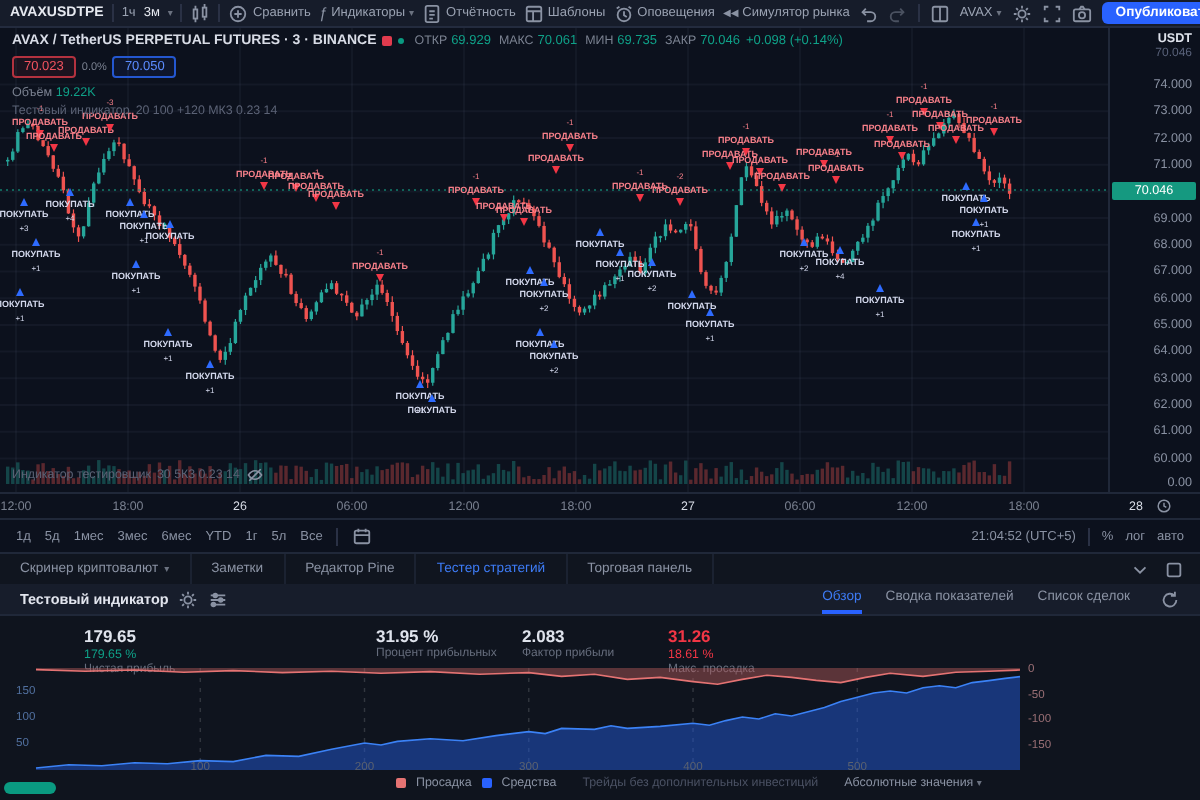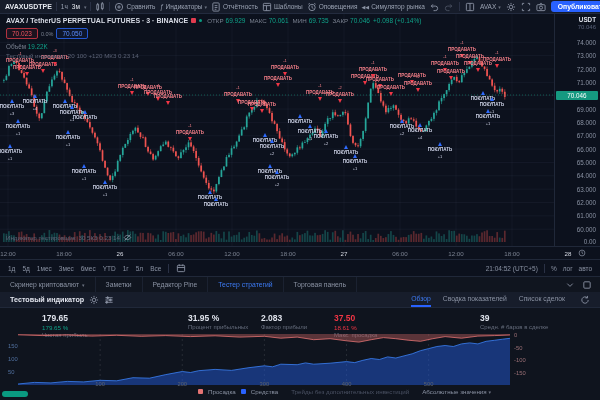--- a/index.html
+++ b/index.html
@@ -1123,27 +1123,23 @@
         </div>
         <div class="stat" style="left: 164px;">
           <div class="v">31.95 %</div>
           <div class="lb">Процент прибыльных</div>
         </div>
         <div class="stat" style="left: 237px;">
           <div class="v">2.083</div>
           <div class="lb">Фактор прибыли</div>
         </div>
         <div class="stat" style="left: 310px;">
-          <div class="v" style="color: rgb(242, 54, 69);">37.50</div>
+          <div class="v" style="color: rgb(242, 54, 69);">31.26</div>
           <div class="sub" style="color: rgb(242, 54, 69);">18.61 %</div>
           <div class="lb">Макс. просадка</div>
-        </div>
-        <div class="stat" style="left: 456px;">
-          <div class="v">39</div>
-          <div class="lb">Средн. # баров в сделке</div>
         </div>
       </div>
 
     <svg id="equity" width="600" height="52">
         <line x1="100.13000000000001" y1="0" x2="100.13000000000001" y2="51" stroke="rgba(255,255,255,0.15)" stroke-width="0.7" stroke-dasharray="2,3"></line>
         <line x1="182.26000000000002" y1="0" x2="182.26000000000002" y2="51" stroke="rgba(255,255,255,0.15)" stroke-width="0.7" stroke-dasharray="2,3"></line>
         <line x1="264.39" y1="0" x2="264.39" y2="51" stroke="rgba(255,255,255,0.15)" stroke-width="0.7" stroke-dasharray="2,3"></line>
         <line x1="346.52000000000004" y1="0" x2="346.52000000000004" y2="51" stroke="rgba(255,255,255,0.15)" stroke-width="0.7" stroke-dasharray="2,3"></line>
         <line x1="428.65000000000003" y1="0" x2="428.65000000000003" y2="51" stroke="rgba(255,255,255,0.15)" stroke-width="0.7" stroke-dasharray="2,3"></line>
         <path d="M18,51 L18.0,50.0 L34.4,48.4 L50.9,48.9 L67.3,47.4 L83.7,47.9 L100.1,46.3 L116.6,46.8 L133.0,43.7 L149.4,44.2 L165.8,40.6 L182.3,37.5 L190.5,38.5 L198.7,36.7 L215.1,35.4 L231.5,36.4 L248.0,33.8 L264.4,31.8 L272.6,32.8 L280.8,30.2 L297.2,30.7 L305.5,28.9 L313.7,30.2 L330.1,29.2 L346.5,27.6 L354.7,28.6 L362.9,26.3 L371.2,24.5 L379.4,25.5 L387.6,22.9 L395.8,24.0 L404.0,21.9 L412.2,19.8 L420.4,16.7 L428.7,14.6 L436.9,12.5 L445.1,11.5 L453.3,12.5 L461.5,9.9 L469.7,8.9 L477.9,9.9 L486.1,7.3 L494.4,6.3 L502.6,5.2 L510.0,4.3 L510.0,51 Z" fill="#2157d4" opacity="0.5"></path>

